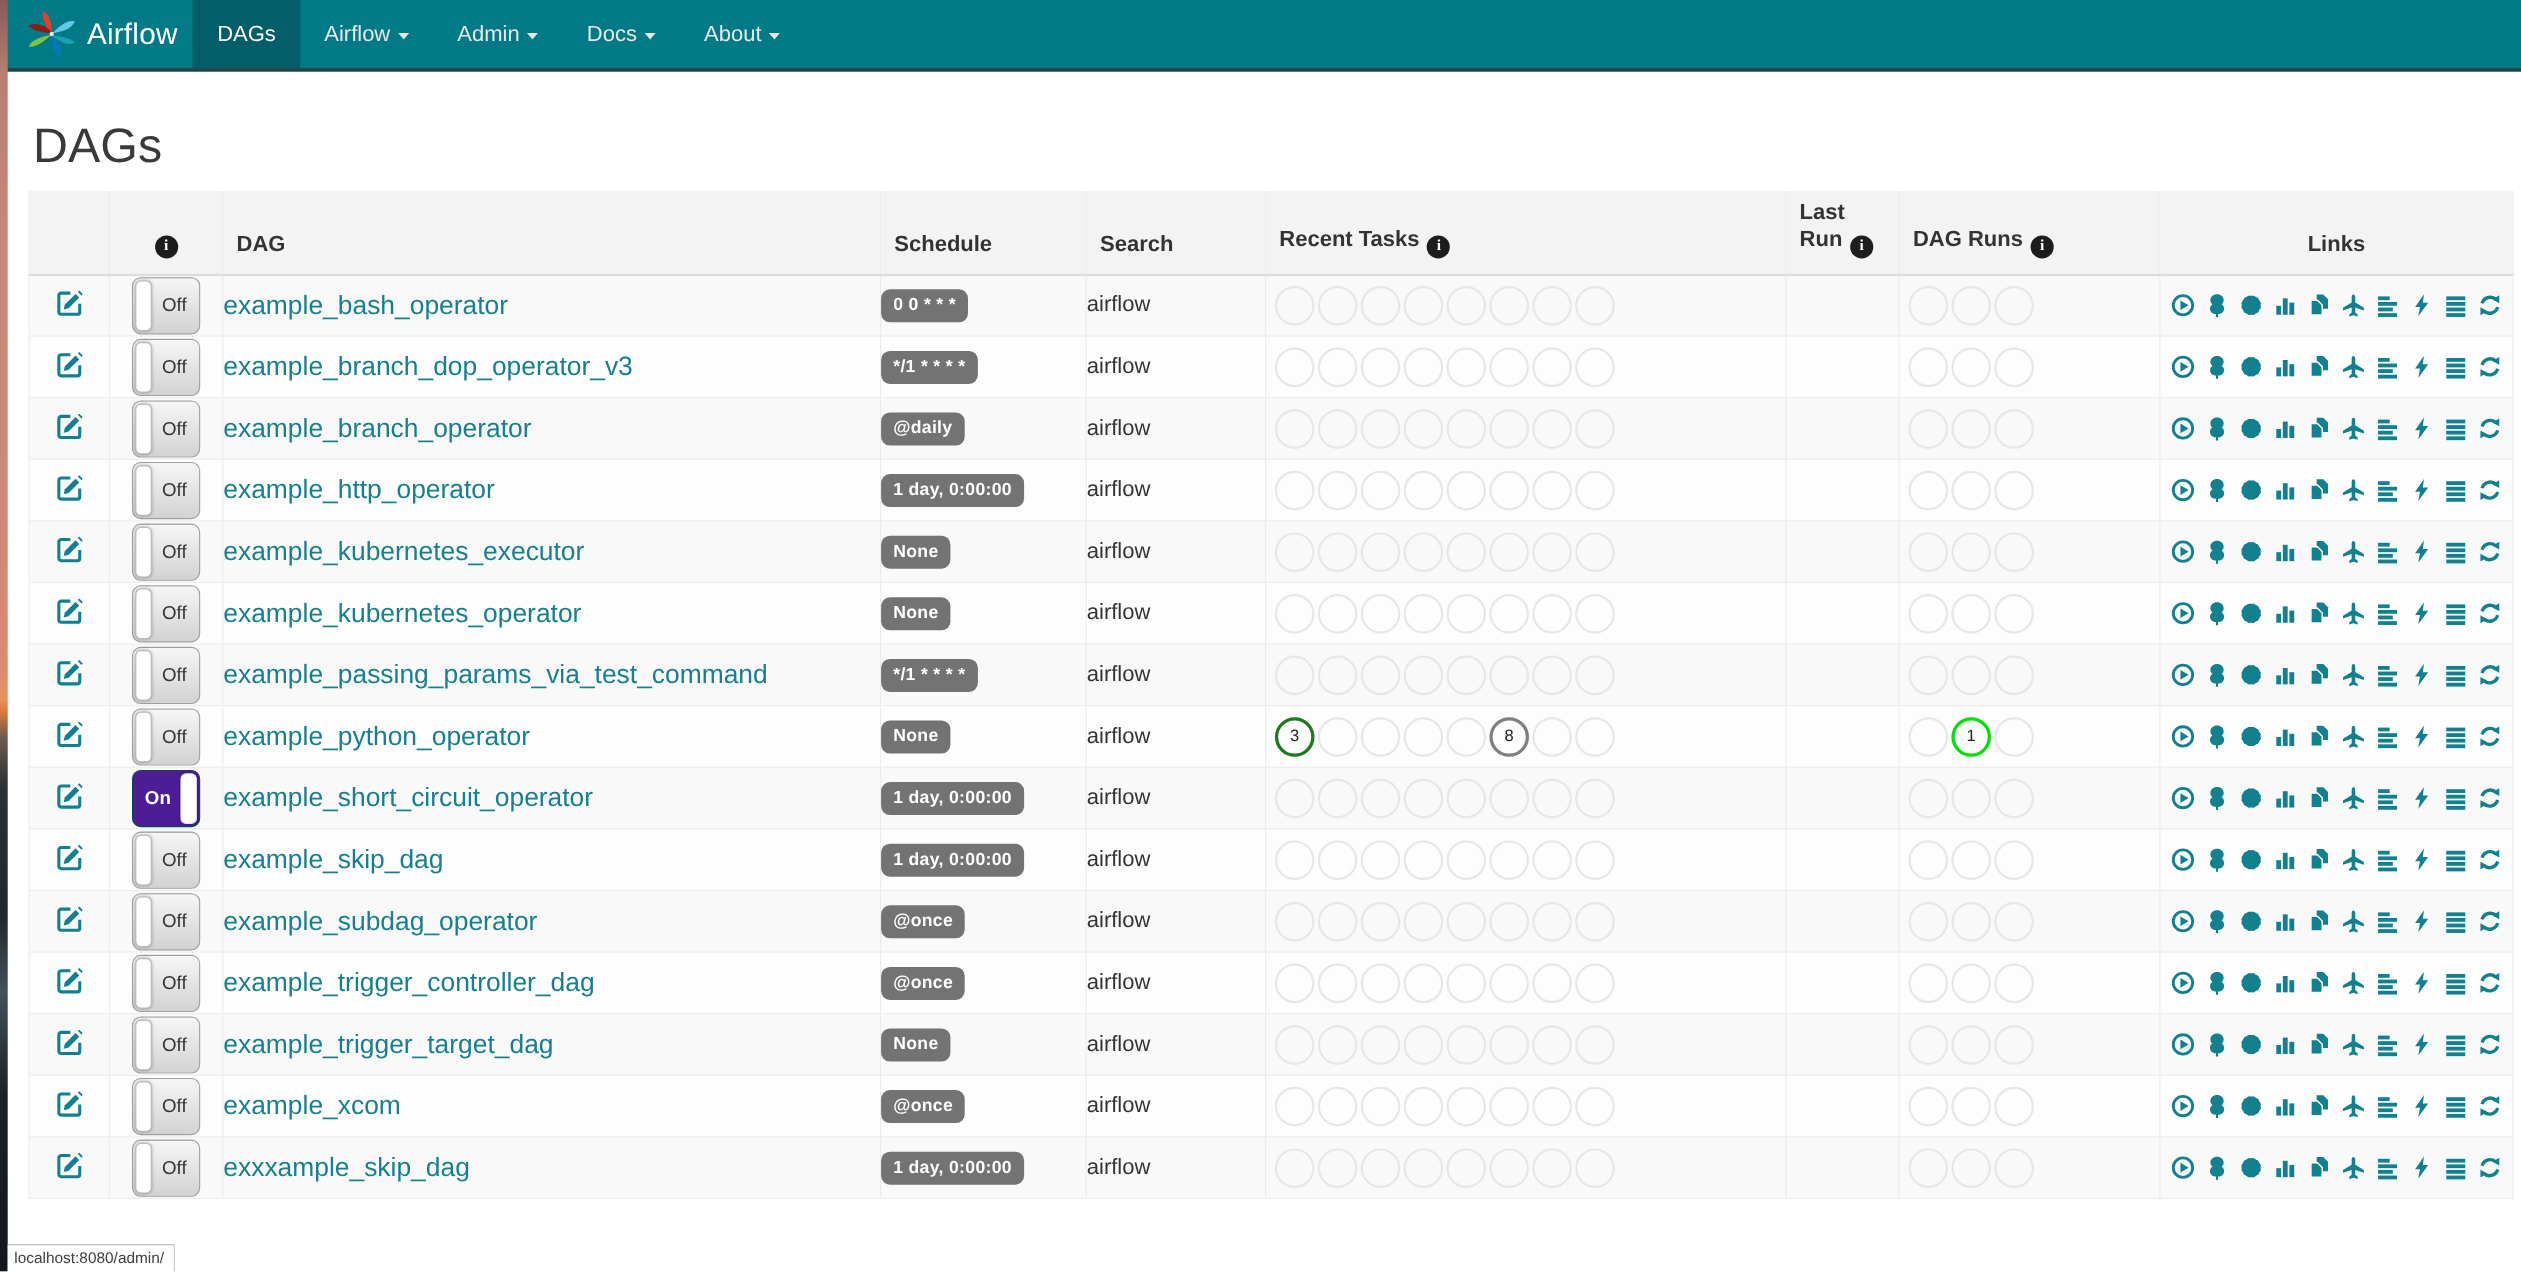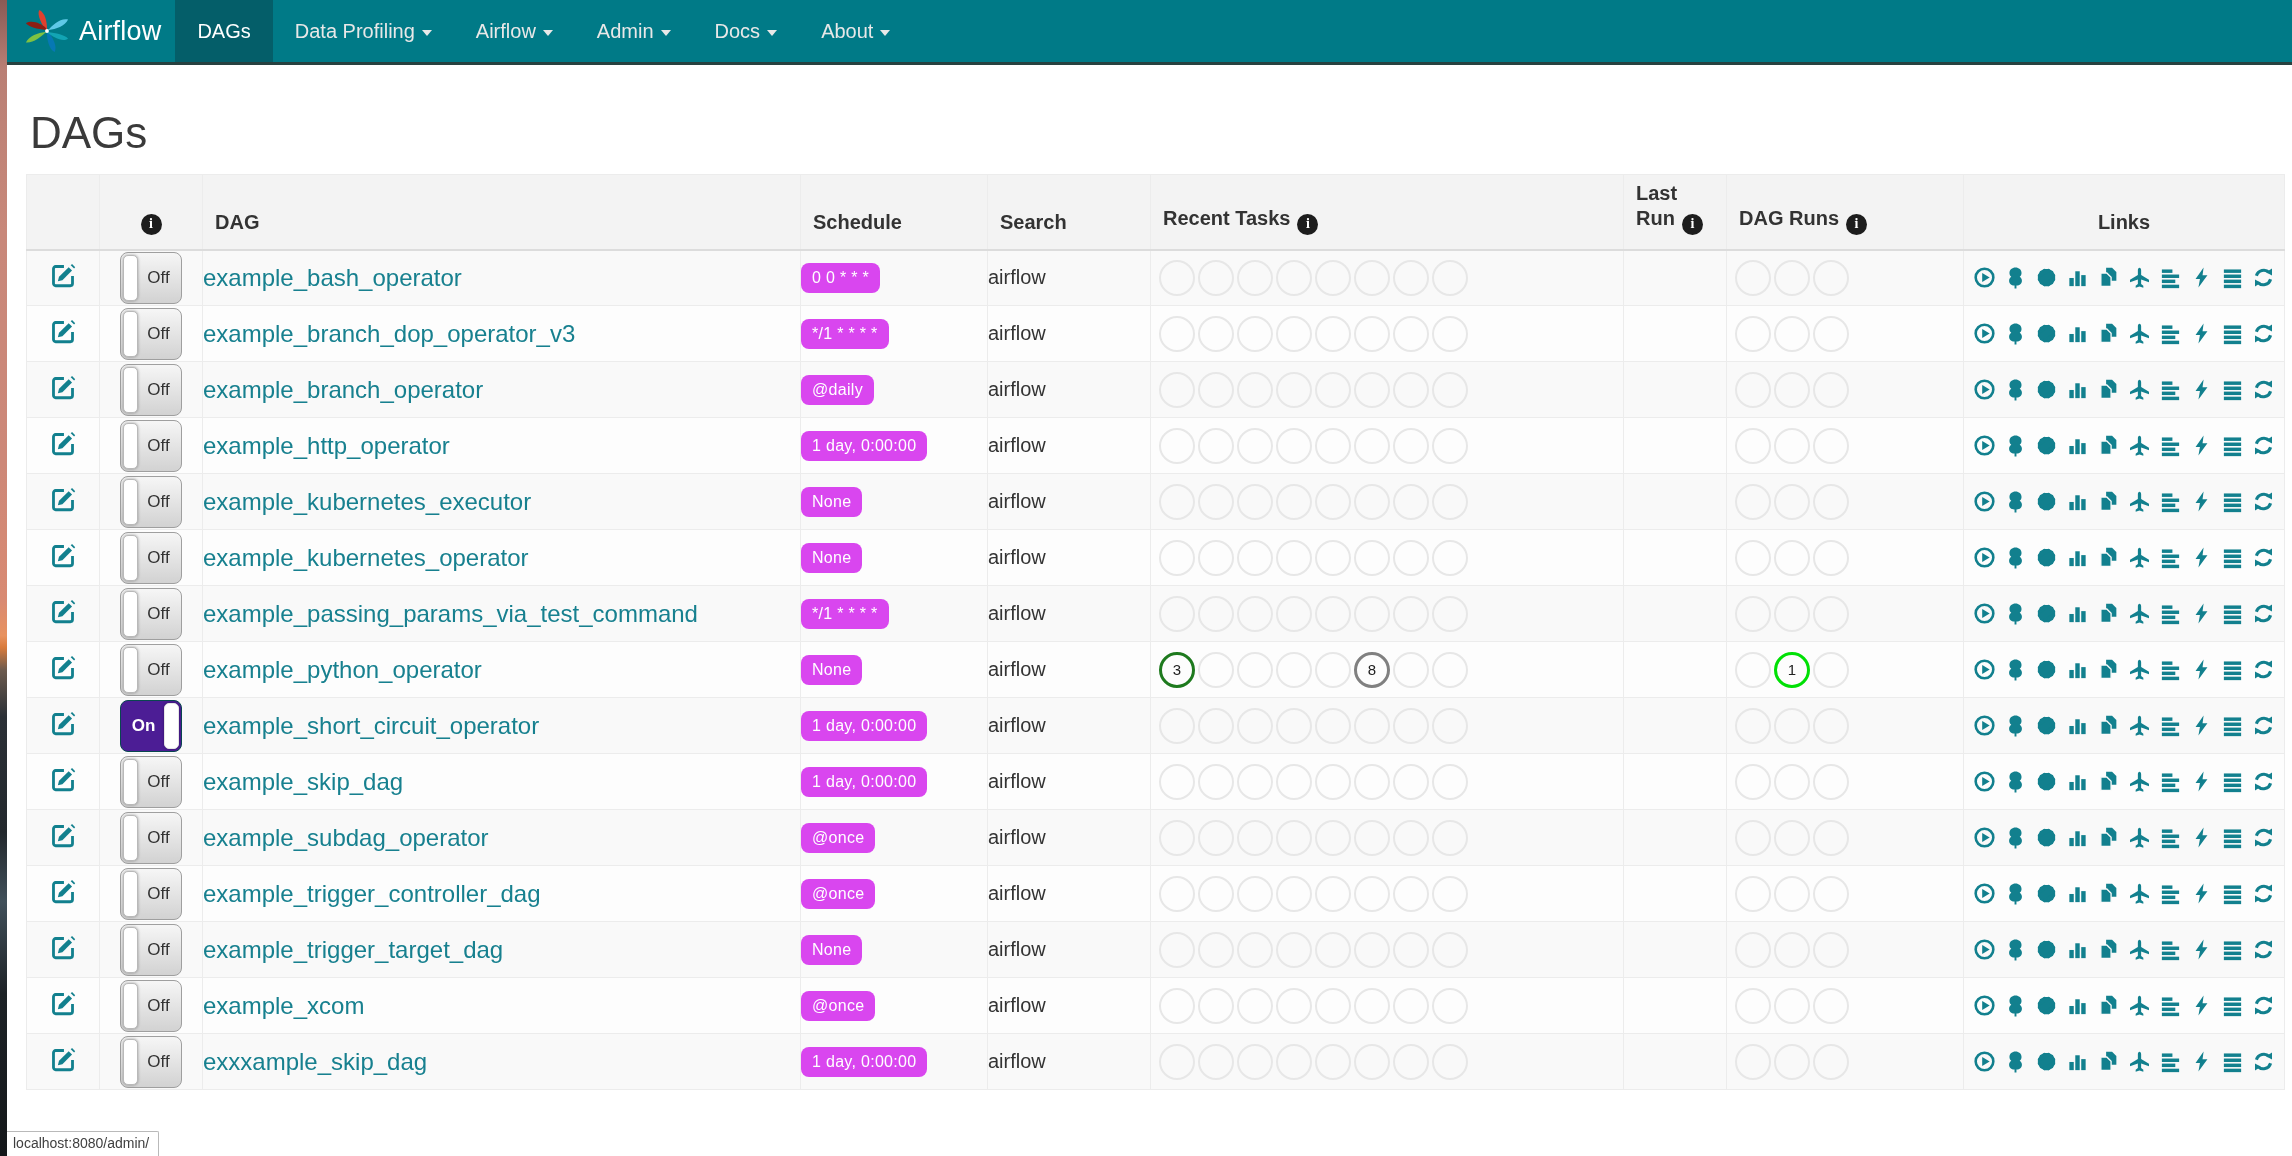--- a/index.html
+++ b/index.html
@@ -104,22 +104,22 @@
   .toggle.on  .knob { right: 2px; border-color: #e6e6e6; }
   .toggle .tlabel { position: absolute; top: 0; bottom: 0; display: flex; align-items: center; justify-content: center; font-size: 17px; }
   .toggle.off .tlabel { left: 17px; right: 2px; color: #333; }
   .toggle.on  .tlabel { left: 2px; right: 17px; color: #fff; font-weight: bold; }
 
   .c-dag { padding-left: 14px; }
   .dag-link { color: #17808F; font-size: 24px; text-decoration: none; cursor: pointer; margin-top: 24px; }
 
   .c-sched { padding-left: 12px; }
   .schedule-badge {
-    display: inline-block; background: #d946ef; color: #ffffff;
-    font-size: 16px; font-weight: normal; border-radius: 8px;
+    display: inline-block; background: #737373; color: #ffffff;
+    font-size: 16px; font-weight: bold; border-radius: 8px;
     padding: 6px 11px; letter-spacing: .3px; white-space: nowrap;
   }
 
   .c-owner { padding-left: 12px; font-size: 20px; color: #333; }
 
   .circles { display: flex; align-items: center; gap: 3px; padding-left: 8px; }
   .task-circle {
     width: 36px; height: 36px; border-radius: 50%; flex: 0 0 auto;
     border: 2px solid #e7e7e7; background: transparent;
     display: inline-flex; align-items: center; justify-content: center;
@@ -233,24 +233,20 @@
         <circle cx="24" cy="24" r="2" fill="#ffffff"></circle>
       </g>
     </svg>
     <span class="brand-text">Airflow</span>
   </div>
   <ul class="nav-items">
     <li class="active">
         <span>DAGs</span>
       </li>
     <li>
-        <span>Data Profiling</span>
-        <span class="caret"></span>
-      </li>
-    <li>
         <span>Airflow</span>
         <span class="caret"></span>
       </li>
     <li>
         <span>Admin</span>
         <span class="caret"></span>
       </li>
     <li>
         <span>Docs</span>
         <span class="caret"></span>

